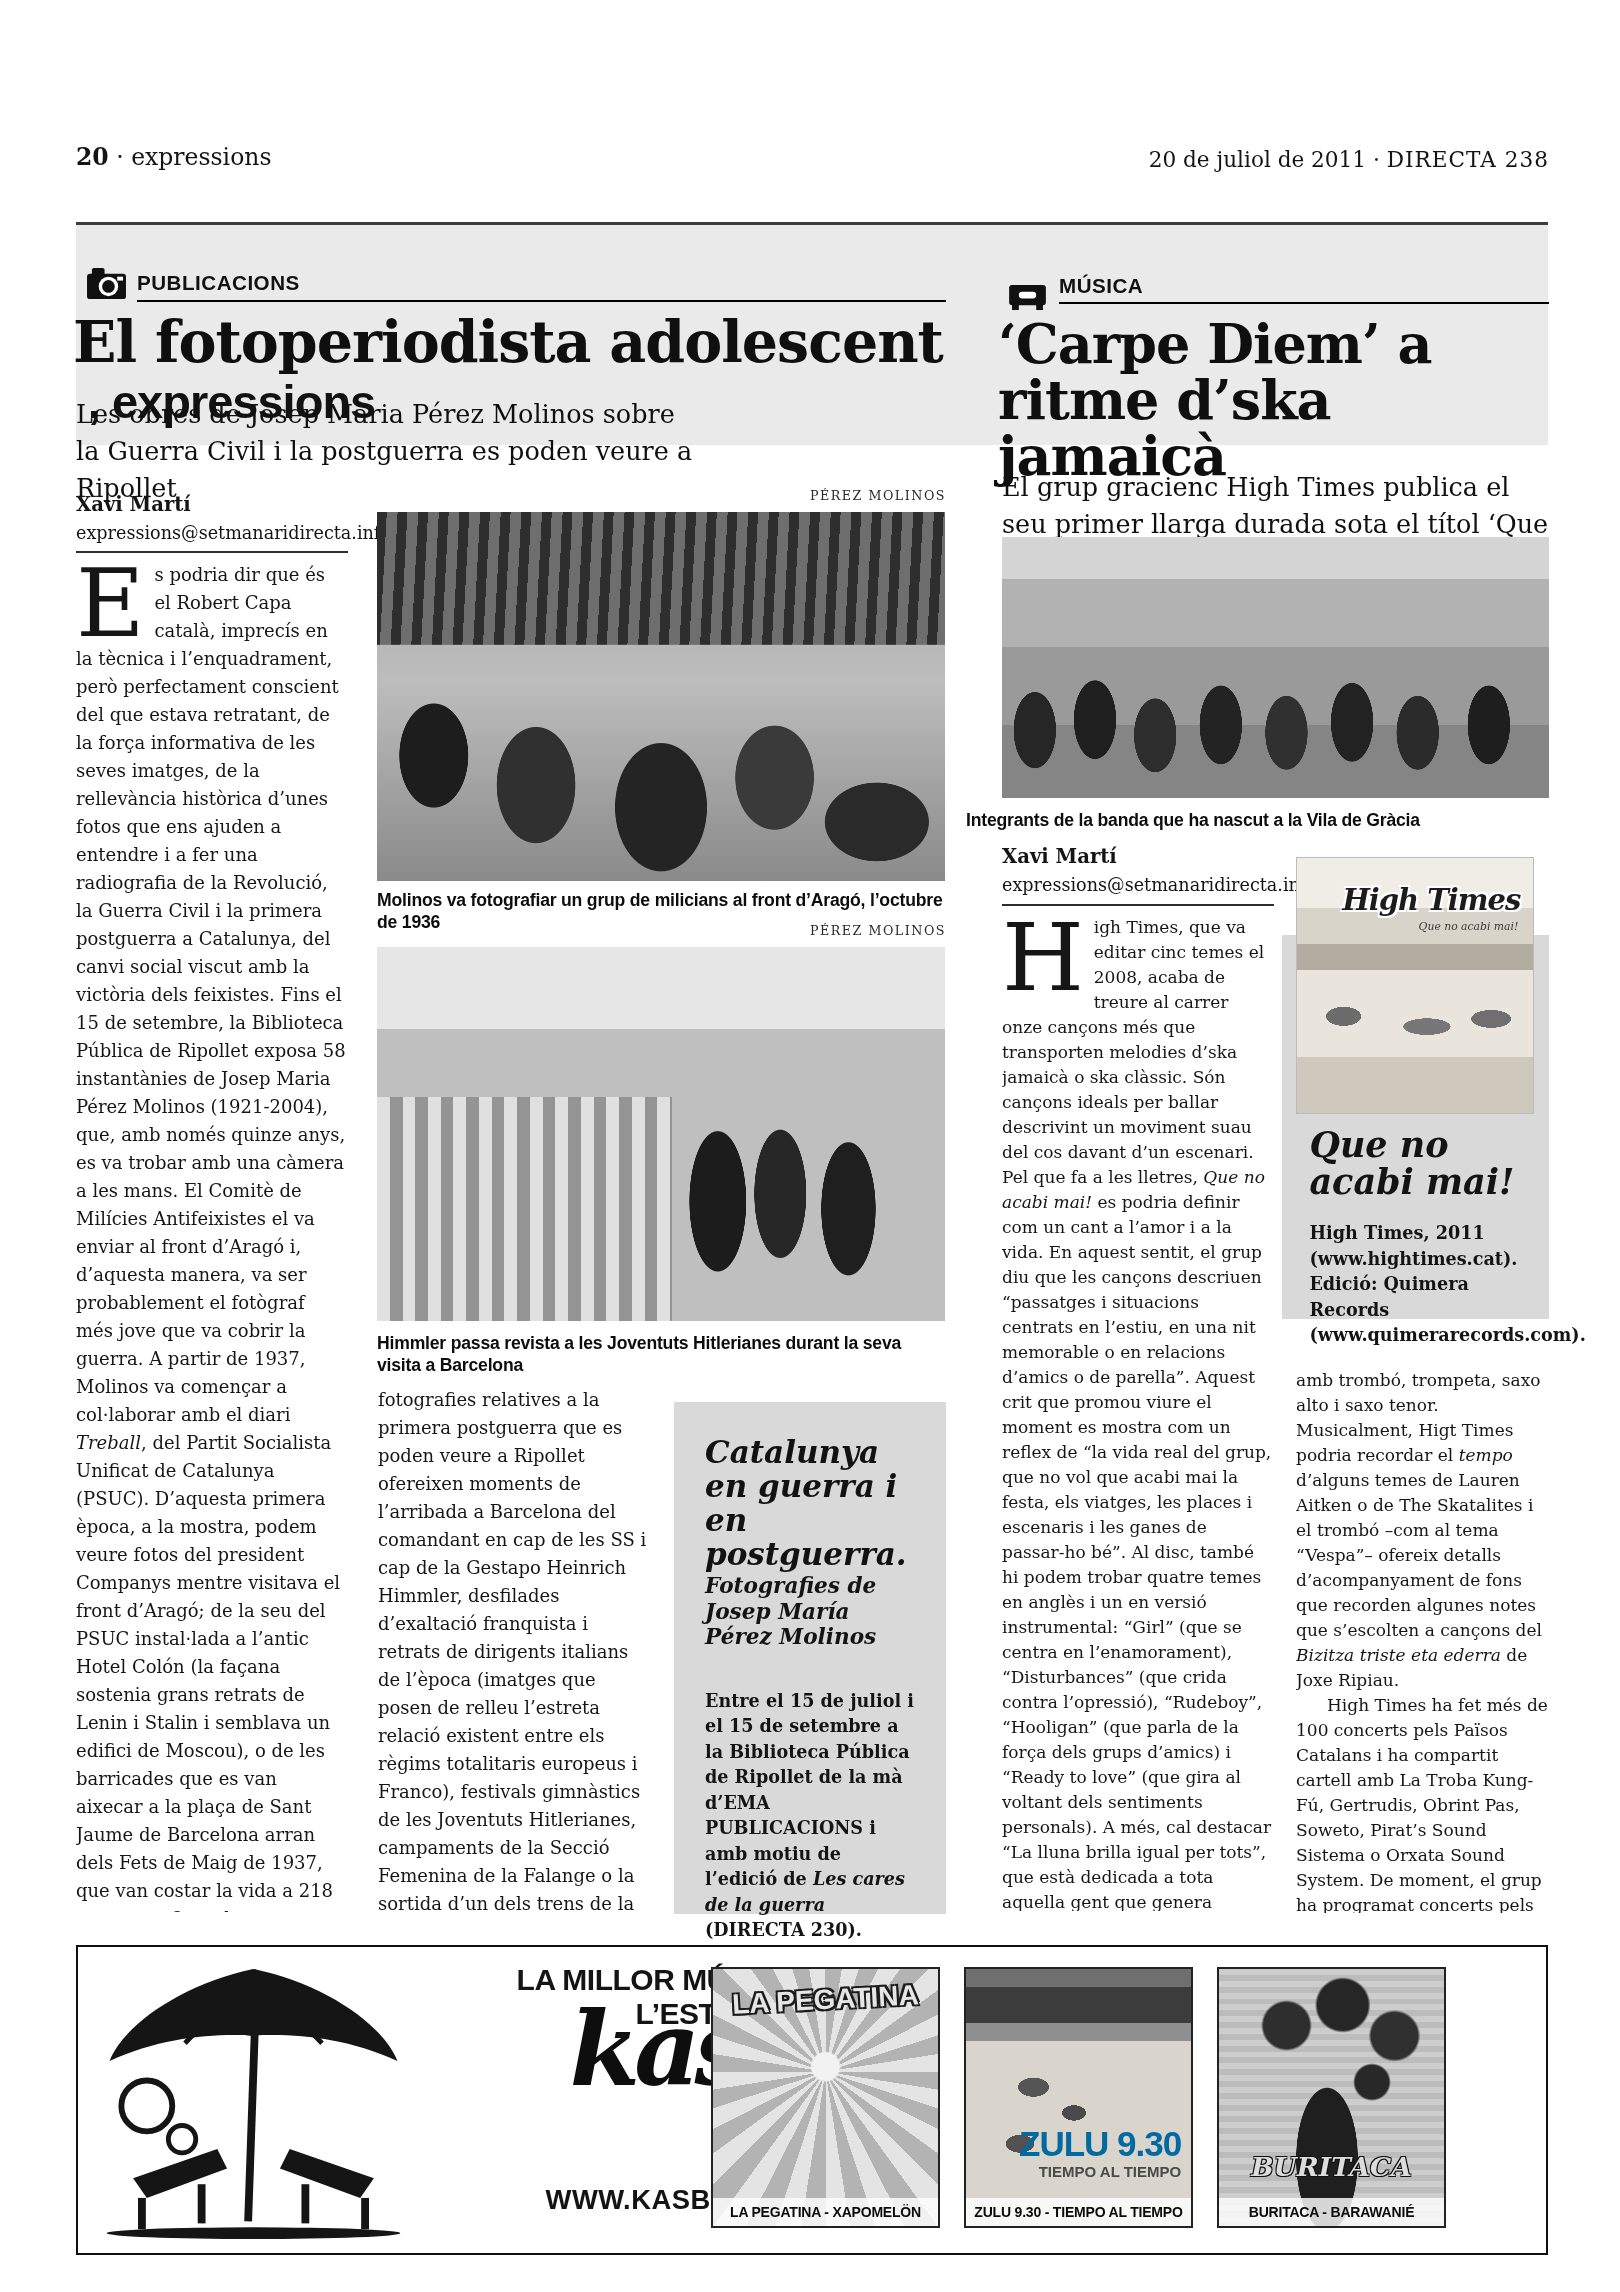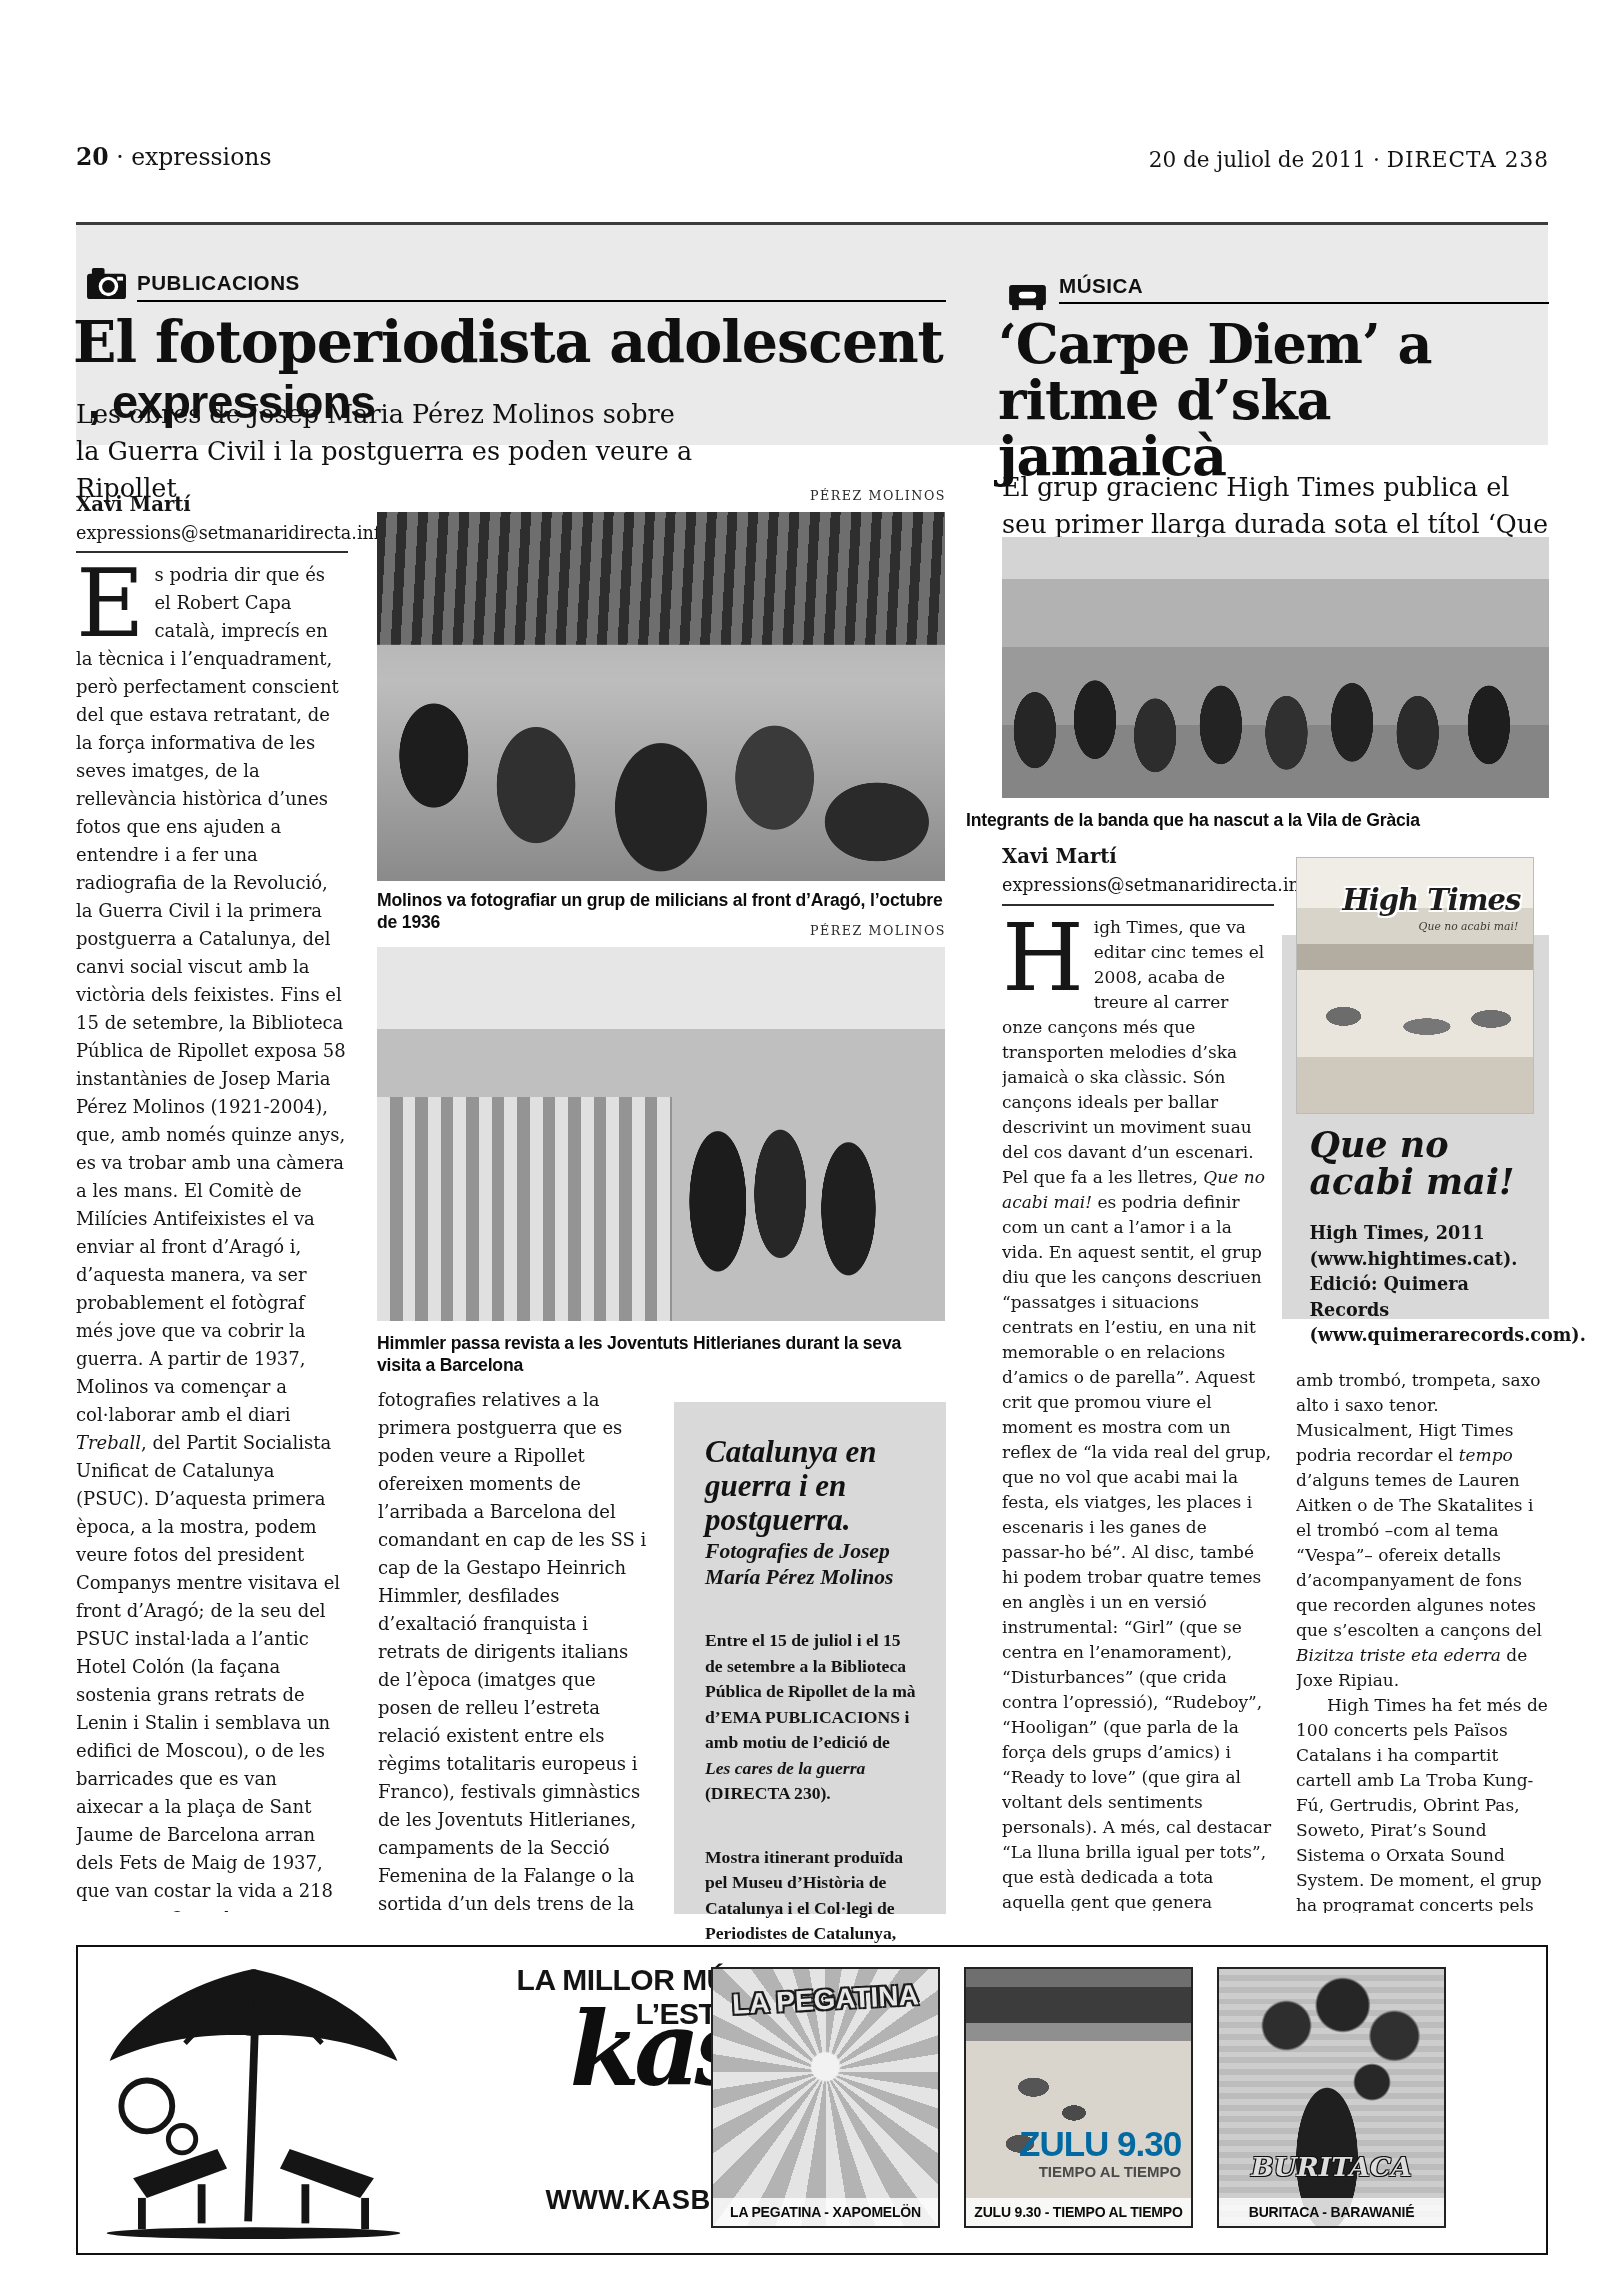--- a/index.html
+++ b/index.html
@@ -70,21 +70,21 @@
            letter-spacing:-0.2px;color:#0d0d0d;line-height:1.25;}
 
   
   .body-l{font-size:18px;line-height:28px;color:#161616;overflow:hidden;}
   .body-r{font-size:17px;line-height:25px;color:#161616;overflow:hidden;}
   .dropcap{float:left;font-size:94px;line-height:.78;padding:5.9px 9.8px 0 0;font-weight:normal;}
   .indent{text-indent:31px;margin:0;}
   p.flow{margin:0;}
 
   
-  .infobox{background:#d9d9d9;box-sizing:border-box;padding:33px 27.4px 25.5px 31px;font-family:Liberation Serif, serif;}
+  .infobox{background:#d9d9d9;box-sizing:border-box;padding:33px 27.4px 25.5px 31px;}
   .infobox-title{font-style:italic;font-weight:bold;font-size:31px;line-height:1.1;color:#121212;}
   .infobox-sub{font-style:italic;font-weight:bold;font-size:21.6px;line-height:1.18;margin-top:2px;}
   .infobox-p{font-weight:bold;font-size:17.6px;line-height:25.5px;margin-top:38px;}
 
   .sidebox{background:#d9d9d9;box-sizing:border-box;}
   .sidebox-inner{margin-top:192px;padding:0 21.6px 21.6px 27.4px;}
   .sidebox-title{font-style:italic;font-weight:bold;font-size:35px;line-height:1.05;}
   .sidebox-details{font-weight:bold;font-size:17.6px;line-height:25.5px;margin-top:19.6px;}
 
   

